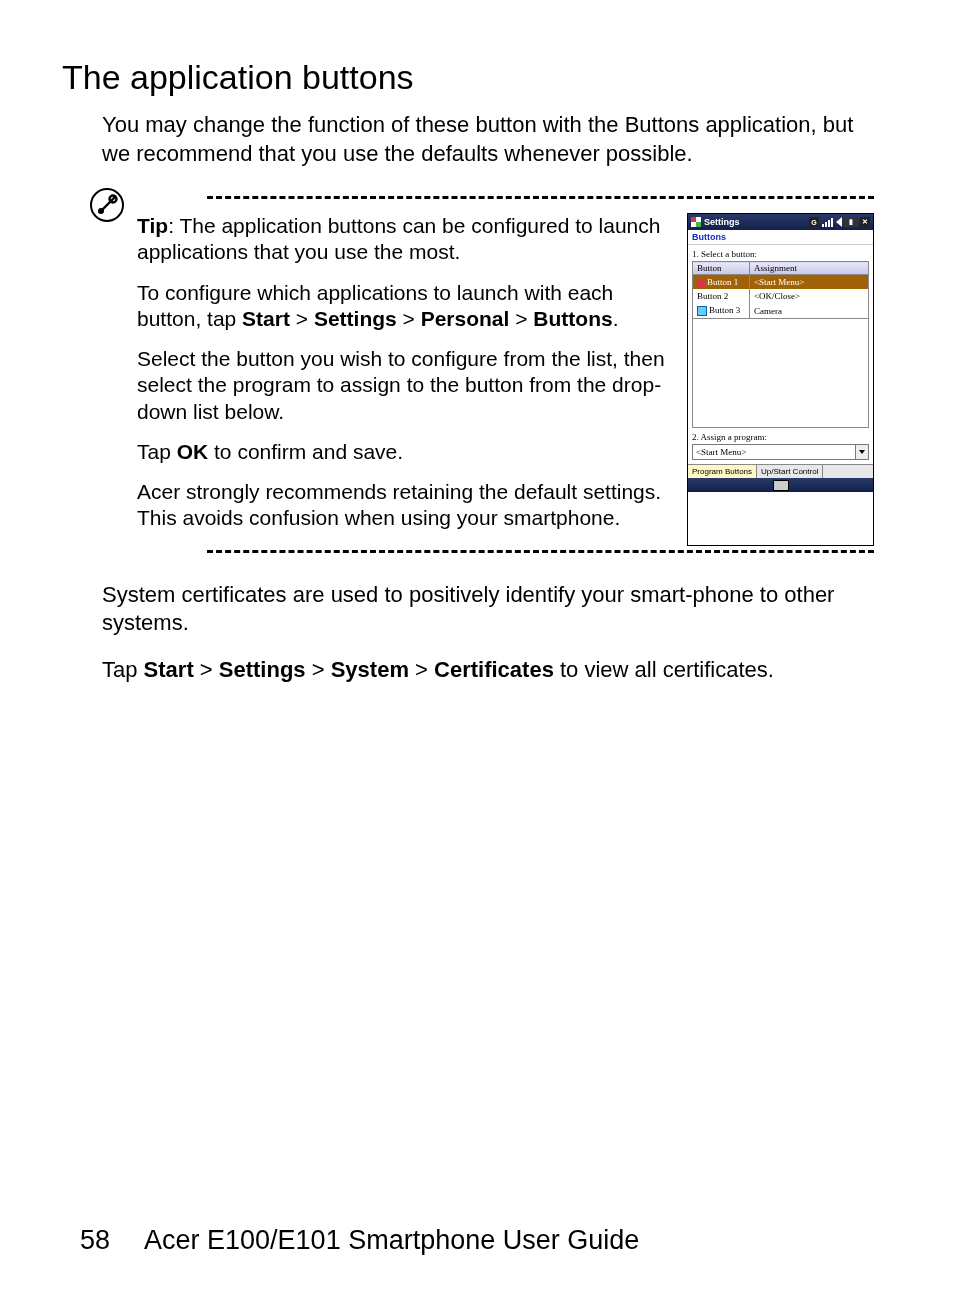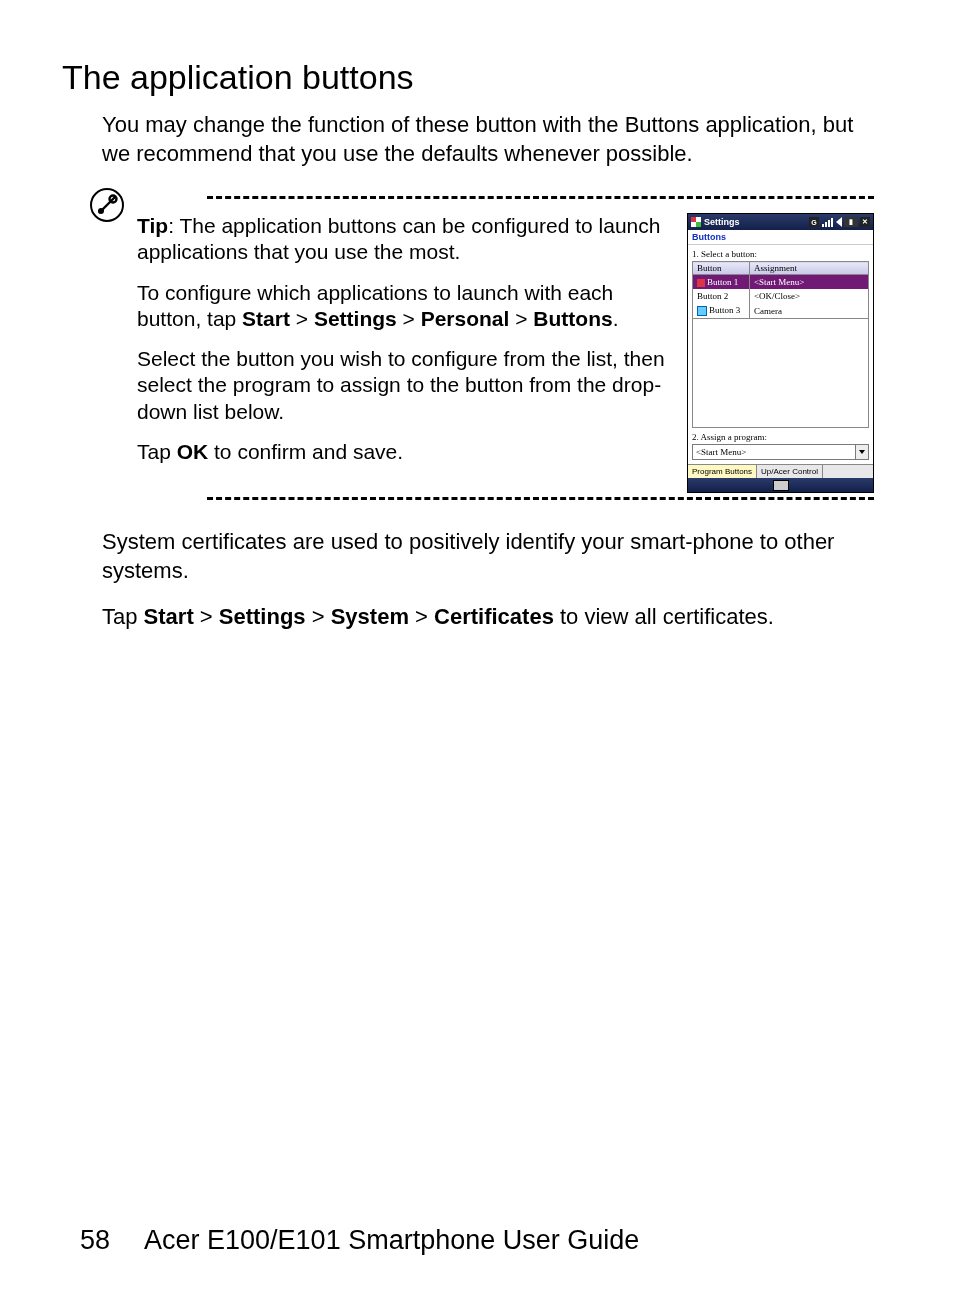--- a/index.html
+++ b/index.html
@@ -143,21 +143,21 @@
     font-weight: 400;
     text-align: left;
     padding: 1px 4px;
   }
   .wm-table td {
     padding: 2px 4px;
     border-left: 1px solid #888;
     border-right: 1px solid #888;
   }
   .wm-table tr.selected td {
-    background: #701a75;
+    background: #a16207;
     color: #fff;
   }
   .wm-table tr.selected td:first-child::before {
     content:""; display:inline-block; width:8px; height:8px;
     background: #d34; margin-right:2px; vertical-align:middle;
   }
   .wm-table tr td:first-child { width: 48px; }
   .wm-list-area {
     border: 1px solid #888;
     border-top: none;
@@ -228,20 +228,21 @@
         </svg>
     </div>
     <hr class="dashed-rule">
 
     <div class="tip-content">
       <div class="tip-text">
         <p><span class="bold">Tip</span><span>: The application buttons can be configured to launch applications that you use the most.</span></p>
         <p><span>To configure which applications to launch with each button, tap </span><span class="bold">Start</span><span> &gt; </span><span class="bold">Settings</span><span> &gt; </span><span class="bold">Personal</span><span> &gt; </span><span class="bold">Buttons</span><span>.</span></p>
         <p>Select the button you wish to configure from the list, then select the program to assign to the button from the drop-down list below.</p>
         <p><span>Tap </span><span class="bold">OK</span><span> to confirm and save.</span></p>
+        <p>Acer strongly recommends retaining the default settings. This avoids confusion when using your smartphone.</p>
       </div>
 
       <div class="wm-screen">
         <div class="wm-titlebar">
           <span class="flag"></span>
           <span>Settings</span>
           <span class="spacer"></span>
           <span class="ticon">G</span>
           <span class="signal">
               <span></span>
@@ -278,21 +279,21 @@
             </table>
           <div class="wm-list-area"></div>
           <div class="wm-label" style="margin-top:4px">2. Assign a program:</div>
           <div class="wm-dropdown">
             <span class="val">&lt;Start Menu&gt;</span>
             <span class="arrow"></span>
           </div>
         </div>
         <div class="wm-tabs">
           <div class="tab active">Program Buttons</div>
-          <div class="tab">Up/Acer Control</div>
+          <div class="tab">Up/Start Control</div>
         </div>
         <div class="wm-bottombar">
           <span class="kb"></span>
         </div>
       </div>
     </div>
     <hr class="dashed-rule bottom">
   </div>
 
   <p class="body-text">System certificates are used to positively identify your smart-phone to other systems.</p>

